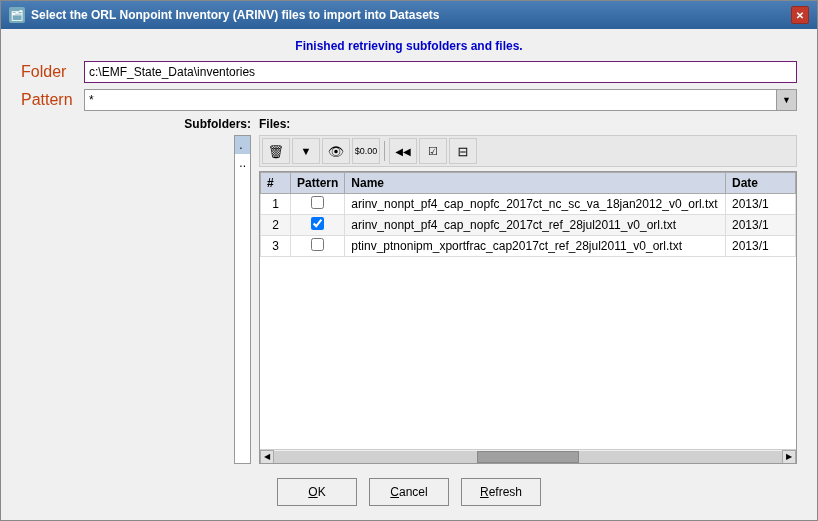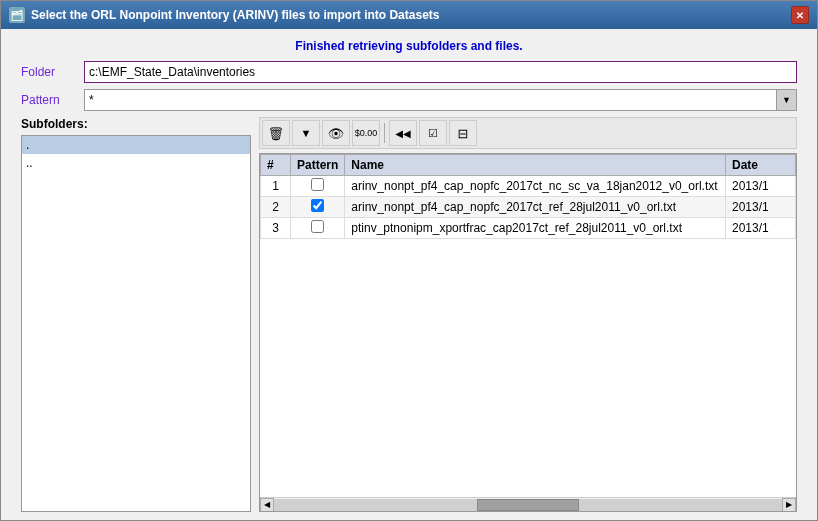--- a/index.html
+++ b/index.html
@@ -76,22 +76,22 @@
       font-size: 12px;
       padding: 2px;
     }
     .form-row {
       display: flex;
       align-items: center;
       gap: 8px;
     }
     .form-label {
       width: 55px;
-      font-size: 12px;
-      color: #6d28d9;
+      font-size: 16px;
+      color: #c2410c;
     }
     .form-input {
       flex: 1;
       height: 22px;
       border: 1px solid #701a75;
       padding: 2px 4px;
       font-size: 12px;
       background: white;
     }
     .form-select-container {
@@ -125,20 +125,21 @@
       display: flex;
       flex: 1;
       gap: 8px;
       overflow: hidden;
     }
     .subfolders-panel {
       width: 230px;
       display: flex;
       flex-direction: column;
       gap: 4px;
+      align-items: flex-end;
     }
     .panel-label {
       font-size: 12px;
       font-weight: bold;
       color: #000;
     }
     .subfolders-list {
       flex: 1;
       border: 1px solid #999;
       background: white;
@@ -326,20 +327,21 @@
 
       <div class="subfolders-panel">
         <div class="panel-label">Subfolders:</div>
         <div class="subfolders-list">
           <div class="subfolder-item selected">.</div>
           <div class="subfolder-item">..</div>
         </div>
       </div>
 
       <div class="files-panel">
+        <div class="panel-label">Files:</div>
 
         <div class="toolbar">
           <button class="toolbar-btn" title="Delete">🗑</button>
           <button class="toolbar-btn" title="Filter" style="font-size:11px;">▼</button>
           <button class="toolbar-btn" title="View">👁</button>
           <button class="toolbar-btn" title="Value" style="font-size:9px;text-align:center;">$0.00</button>
           <div class="toolbar-separator"></div>
           <button class="toolbar-btn" title="Back" style="font-size:10px;">◀◀</button>
           <button class="toolbar-btn" title="Check" style="font-size:11px;">☑</button>
           <button class="toolbar-btn" title="Split" style="font-size:13px;">⊟</button>
@@ -386,14 +388,25 @@
             <div class="scroll-track">
               <div class="scroll-thumb"></div>
             </div>
             <div class="scroll-right-btn">▶</div>
           </div>
 
         </div>
       </div>
     </div>
 
+    <div class="bottom-buttons">
+      <button class="action-btn">
+        <span><span class="underline">O</span>K</span>
+      </button>
+      <button class="action-btn">
+        <span><span class="underline">C</span>ancel</span>
+      </button>
+      <button class="action-btn">
+        <span><span class="underline">R</span>efresh</span>
+      </button>
+    </div>
   </div>
 </div>
 
 </body></html>

